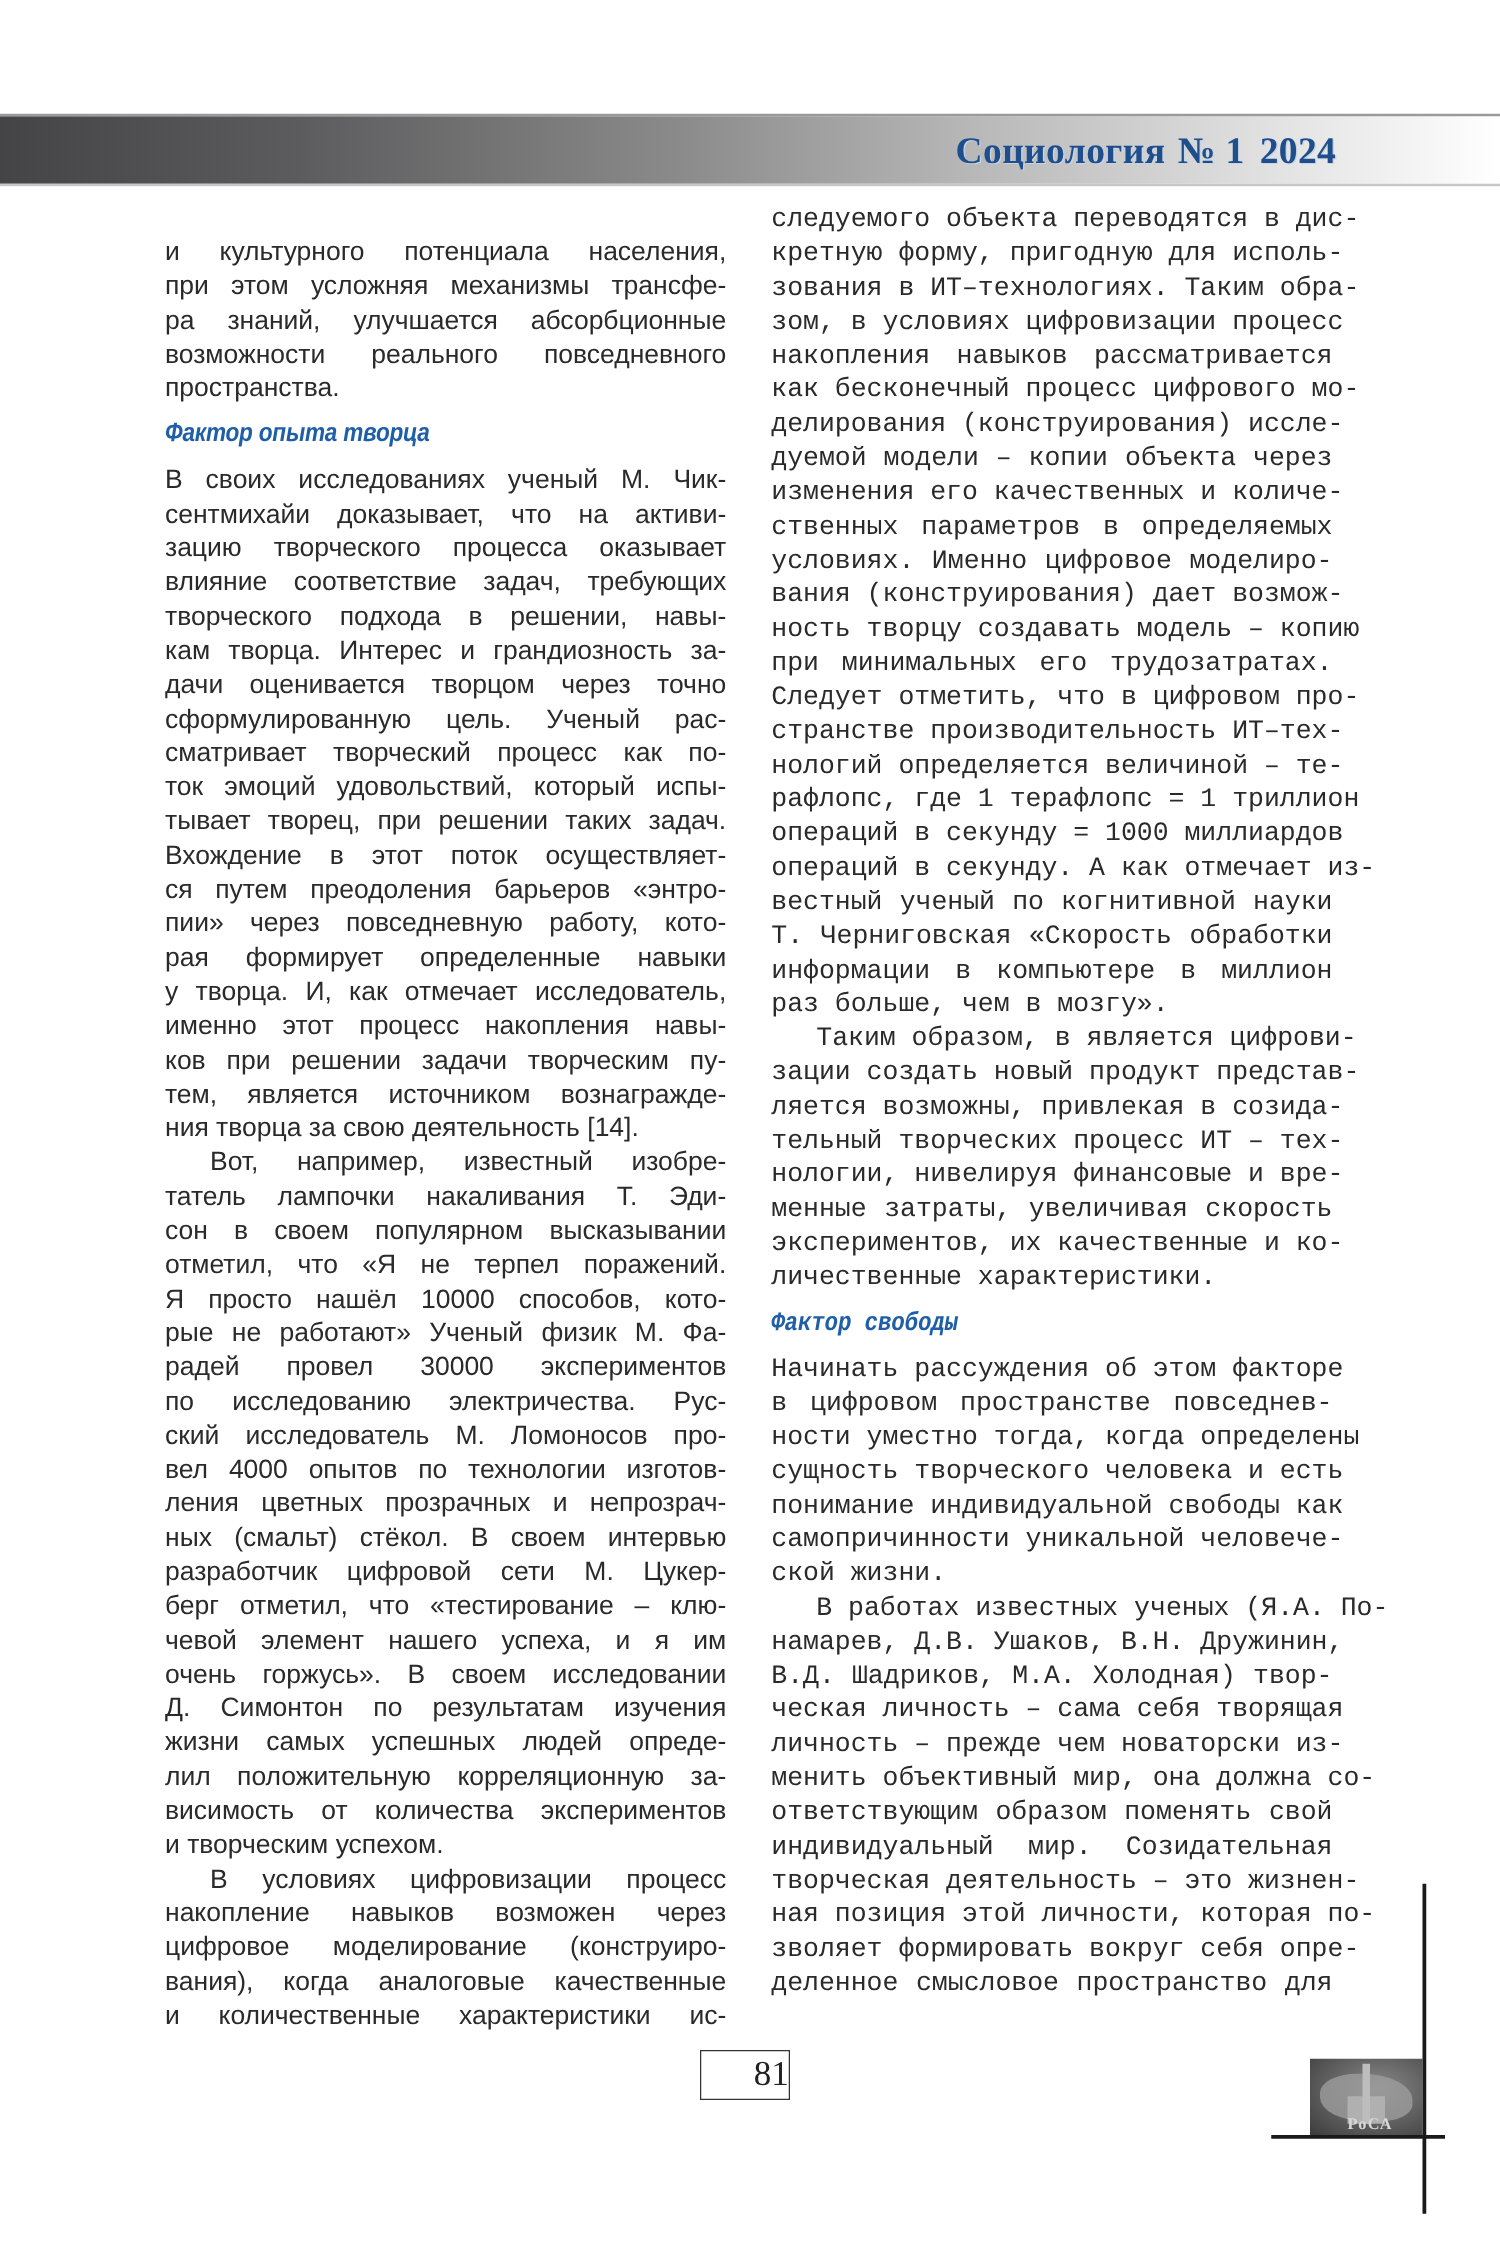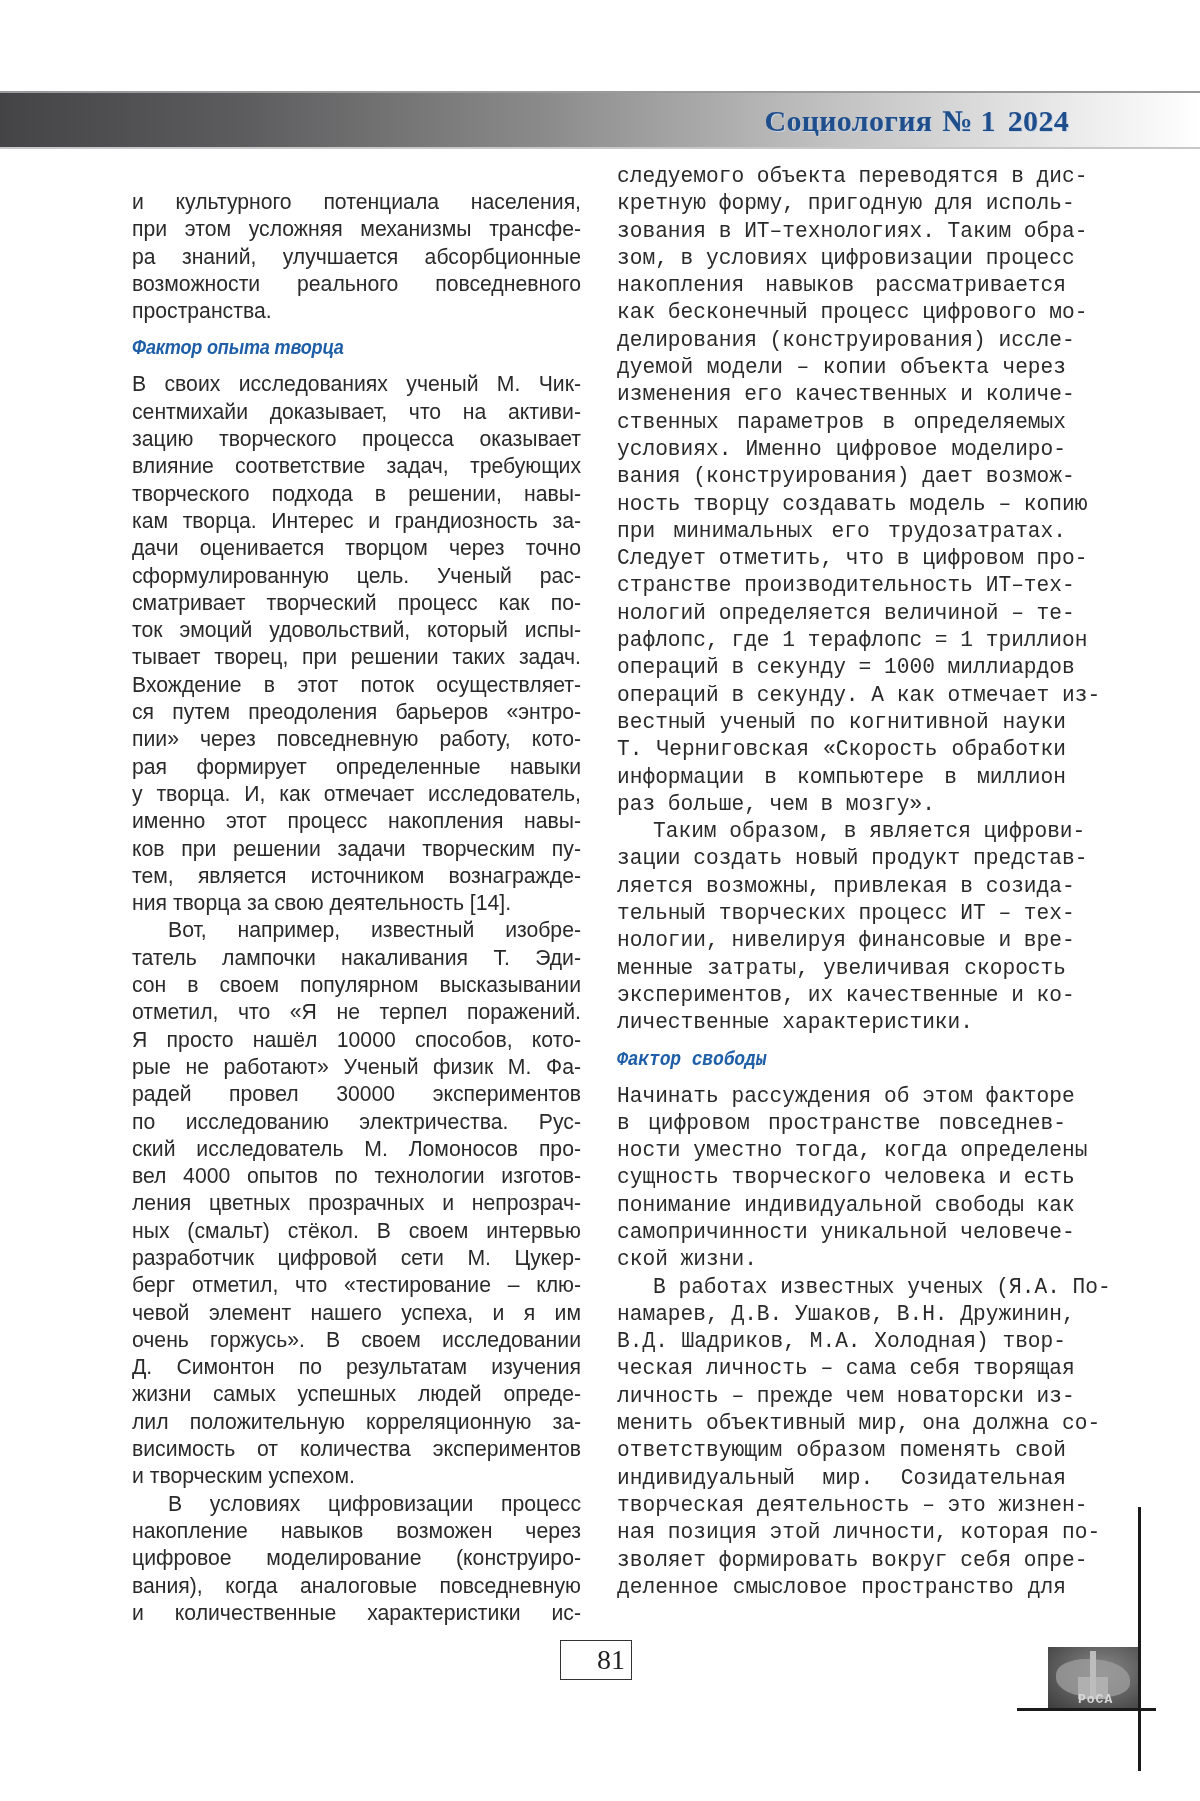--- a/index.html
+++ b/index.html
@@ -18,32 +18,32 @@
   .col-left { left: 132px; margin-top: 25px; }
   .col-right { left: 617px; font-family: Liberation Mono, monospace; }
   .line { display: block; text-align: justify; text-align-last: justify; white-space: nowrap; height: 27.3px; overflow: visible; }
   .line.last { text-align-last: left; }
   .line.indent { padding-left: 36px; }
   .heading { display: block; font-style: italic; font-weight: bold; color: #1f5fa8; font-size: 21px;
     line-height: 27px; height: 27px; margin-top: 9px; margin-bottom: 10px; transform: scaleX(0.86); transform-origin: left center;
     letter-spacing: -0.2px; }
 
   .page-number { position: absolute; left: 560px; top: 1640px; width: 72px; height: 40px; border: 1.5px solid #333;
-    box-sizing: border-box; text-align: left; line-height: 38px; font-family: "Liberation Serif", "DejaVu Serif", serif;
+    box-sizing: border-box; text-align: right; line-height: 38px; font-family: "Liberation Serif", "DejaVu Serif", serif;
     font-size: 28px; color: #222; padding-left: 36px; }
 
   .crop-v { position: absolute; left: 1138px; top: 1507px; width: 3px; height: 264px; background: #1a1a1a; }
   .crop-h { position: absolute; left: 1017px; top: 1708px; width: 139px; height: 3px; background: #1a1a1a; }
   .logo { position: absolute; left: 1048px; top: 1647px; width: 90px; height: 61px; overflow: hidden;
     background: radial-gradient(ellipse at 60% 40%, #8a8a8a 0%, #6a6a6a 40%, #3c3c3c 100%); }
   .logo .map { position: absolute; left: 8px; top: 12px; width: 74px; height: 38px; background: #9c9c9c;
     border-radius: 40% 55% 35% 50%; opacity: 0.8; }
   .logo .tower { position: absolute; left: 42px; top: 4px; width: 6px; height: 48px; background: #bdbdbd; }
   .logo .tower-base { position: absolute; left: 30px; top: 30px; width: 30px; height: 22px; background: #b0b0b0; }
-  .logo .label { position: absolute; left: 30px; bottom: 1px; font-family: Liberation Mono, monospace; font-weight: bold;
+  .logo .label { position: absolute; left: 30px; bottom: 1px; font-family: Liberation Serif, serif; font-weight: bold;
     font-size: 13px; color: #d8d8d8; letter-spacing: 1px; }
 </style>
 </head>
 <body>
 
 <div class="header-bar"></div>
 <div class="journal-title">
   <span>Социология</span><span class="num">№ 1</span><span class="year">2024</span>
 </div>
 
@@ -98,21 +98,21 @@
     <span class="line">Д. Симонтон по результатам изучения</span>
     <span class="line">жизни самых успешных людей опреде-</span>
     <span class="line">лил положительную корреляционную за-</span>
     <span class="line">висимость от количества экспериментов</span>
     <span class="line last">и творческим успехом.</span>
   </div>
   <div>
     <span class="line indent">В условиях цифровизации процесс</span>
     <span class="line">накопление навыков возможен через</span>
     <span class="line">цифровое моделирование (конструиро-</span>
-    <span class="line">вания), когда аналоговые повседневную</span>
+    <span class="line">вания), когда аналоговые качественные</span>
     <span class="line">и количественные характеристики ис-</span>
   </div>
 </div>
 
 <div class="column col-right">
   <div>
     <span class="line">следуемого объекта переводятся в дис-</span>
     <span class="line">кретную форму, пригодную для исполь-</span>
     <span class="line">зования в ИТ–технологиях. Таким обра-</span>
     <span class="line">зом, в условиях цифровизации процесс</span>

